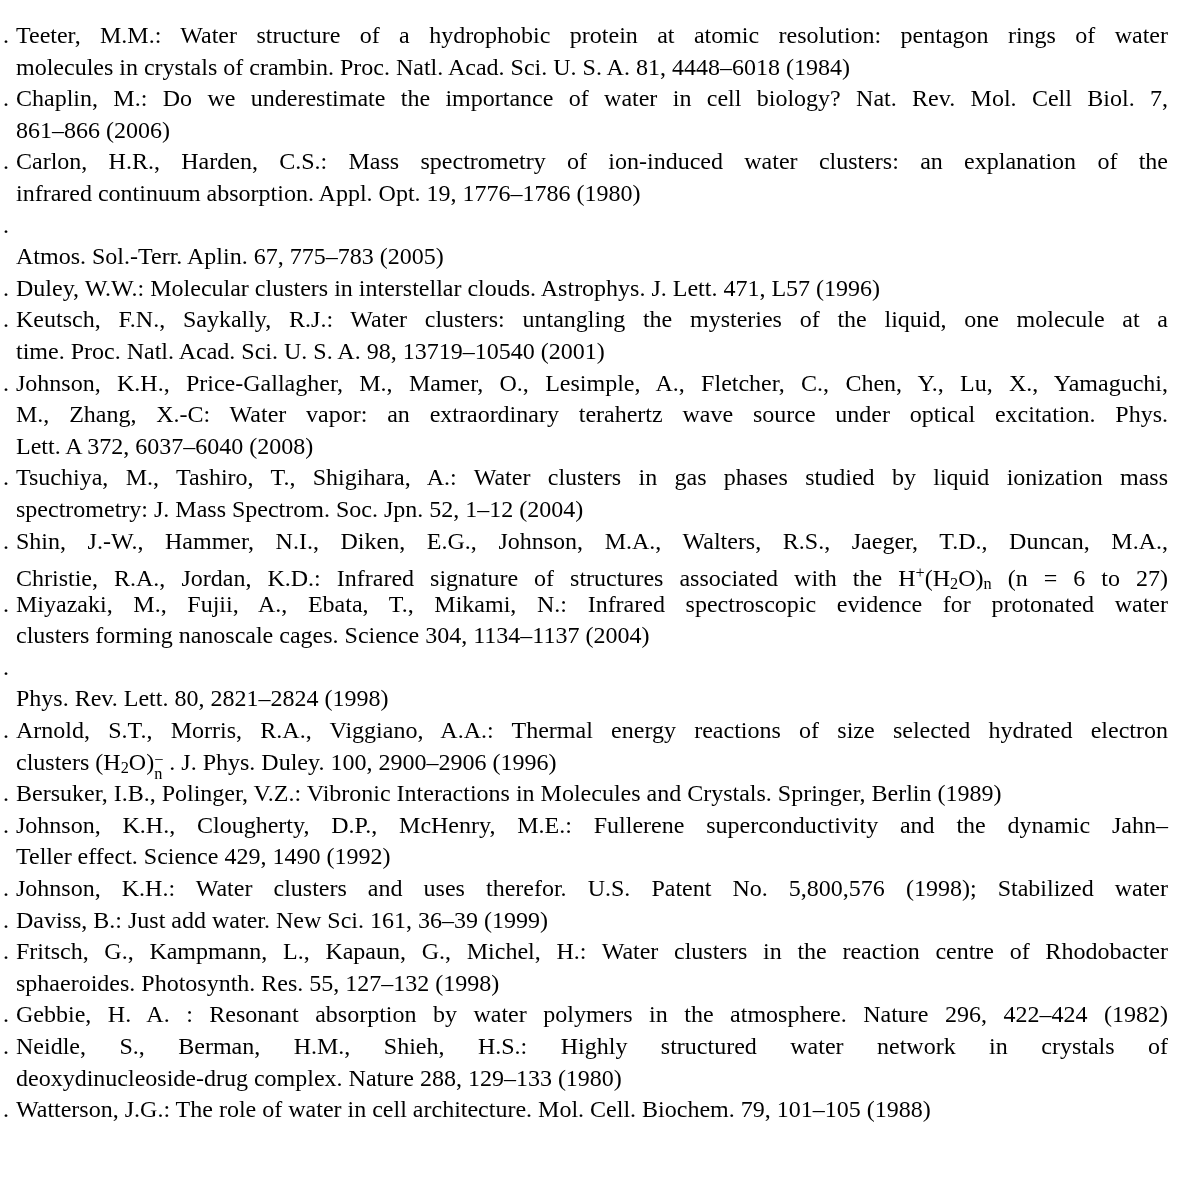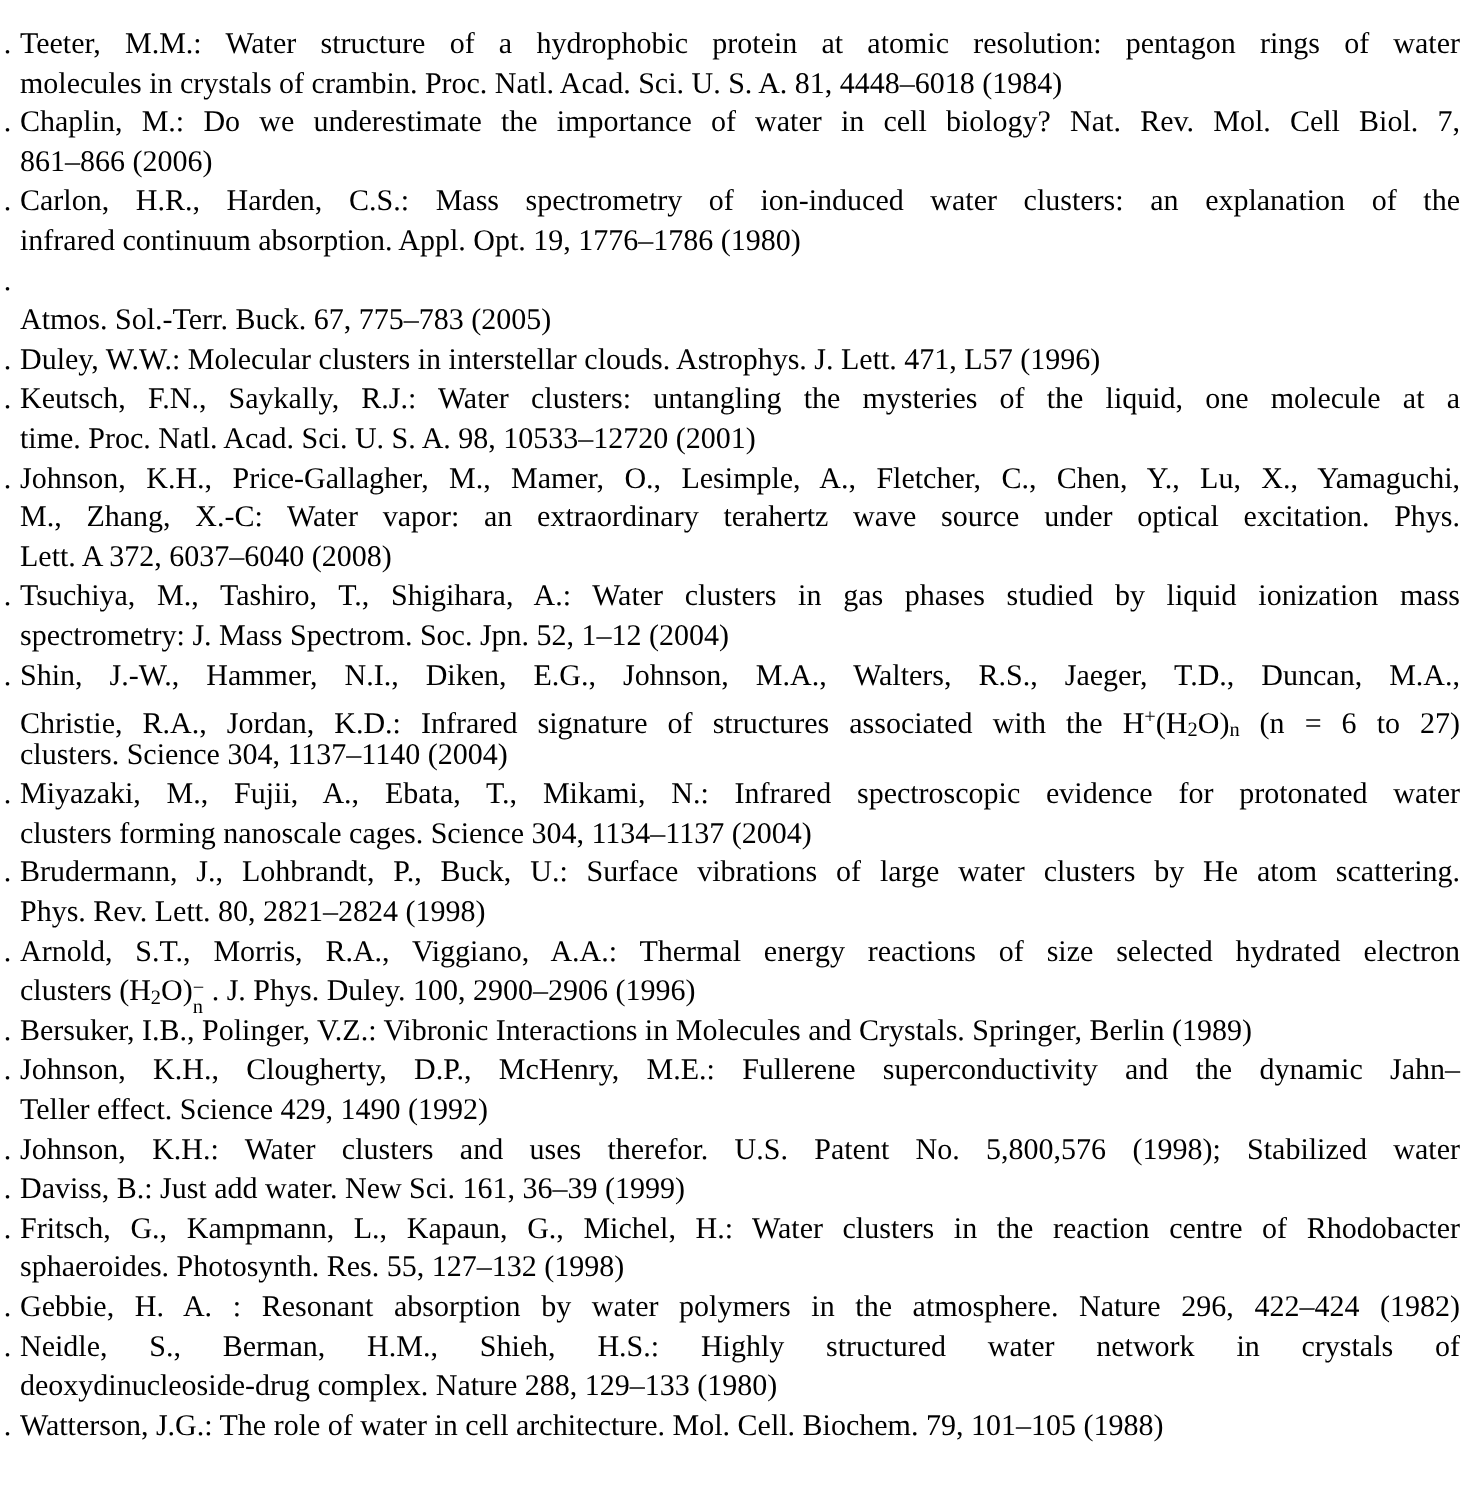--- a/index.html
+++ b/index.html
@@ -56,49 +56,48 @@
       <div class="ref">
         <div class="line"><span class="marker">.</span><span>Chaplin, M.: Do we underestimate the importance of water in cell biology? Nat. Rev. Mol. Cell Biol. </span><span class="b">7</span><span>,</span></div>
         <div class="line last"><span>861–866 (2006)</span></div>
       </div>
       <div class="ref">
         <div class="line"><span class="marker">.</span><span>Carlon, H.R., Harden, C.S.: Mass spectrometry of ion-induced water clusters: an explanation of the</span></div>
         <div class="line last"><span>infrared continuum absorption. Appl. Opt. </span><span class="b">19</span><span>, 1776–1786 (1980)</span></div>
       </div>
       <div class="ref">
         <div class="line"><span class="marker">.</span></div>
-        <div class="line last"><span>Atmos. Sol.-Terr. Buck. </span><span class="b">67</span><span>, 775–783 (2005)</span></div>
+        <div class="line last"><span>Atmos. Sol.-Terr. Aplin. </span><span class="b">67</span><span>, 775–783 (2005)</span></div>
       </div>
       <div class="ref">
         <div class="line last"><span class="marker">.</span><span>Duley, W.W.: Molecular clusters in interstellar clouds. Astrophys. J. Lett. </span><span class="b">471</span><span>, L57 (1996)</span></div>
       </div>
       <div class="ref">
         <div class="line"><span class="marker">.</span><span>Keutsch, F.N., Saykally, R.J.: Water clusters: untangling the mysteries of the liquid, one molecule at a</span></div>
-        <div class="line last"><span>time. Proc. Natl. Acad. Sci. U. S. A. </span><span class="b">98</span><span>, 10533–12720 (2001)</span></div>
+        <div class="line last"><span>time. Proc. Natl. Acad. Sci. U. S. A. </span><span class="b">98</span><span>, 13719–10540 (2001)</span></div>
       </div>
       <div class="ref">
         <div class="line"><span class="marker">.</span><span>Johnson, K.H., Price-Gallagher, M., Mamer, O., Lesimple, A., Fletcher, C., Chen, Y., Lu, X., Yamaguchi,</span></div>
         <div class="line"><span>M., Zhang, X.-C: Water vapor: an extraordinary terahertz wave source under optical excitation. Phys.</span></div>
         <div class="line last"><span>Lett. A </span><span class="b">372</span><span>, 6037–6040 (2008)</span></div>
       </div>
       <div class="ref">
         <div class="line"><span class="marker">.</span><span>Tsuchiya, M., Tashiro, T., Shigihara, A.: Water clusters in gas phases studied by liquid ionization mass</span></div>
         <div class="line last"><span>spectrometry: J. Mass Spectrom. Soc. Jpn. </span><span class="b">52</span><span>, 1–12 (2004)</span></div>
       </div>
       <div class="ref">
         <div class="line"><span class="marker">.</span><span>Shin, J.-W., Hammer, N.I., Diken, E.G., Johnson, M.A., Walters, R.S., Jaeger, T.D., Duncan, M.A.,</span></div>
         <div class="line"><span>Christie, R.A., Jordan, K.D.: Infrared signature of structures associated with the H</span><span class="sup">+</span><span>(H</span><span class="sub">2</span><span>O)</span><span class="sub">n</span><span> (n = 6 to 27)</span></div>
-        <div class="line last"><span>clusters. Science </span><span class="b">304</span><span>, 1137–1140 (2004)</span></div>
       </div>
       <div class="ref">
         <div class="line"><span class="marker">.</span><span>Miyazaki, M., Fujii, A., Ebata, T., Mikami, N.: Infrared spectroscopic evidence for protonated water</span></div>
         <div class="line last"><span>clusters forming nanoscale cages. Science </span><span class="b">304</span><span>, 1134–1137 (2004)</span></div>
       </div>
       <div class="ref">
-        <div class="line"><span class="marker">.</span><span>Brudermann, J., Lohbrandt, P., Buck, U.: Surface vibrations of large water clusters by He atom scattering.</span></div>
+        <div class="line"><span class="marker">.</span></div>
         <div class="line last"><span>Phys. Rev. Lett. </span><span class="b">80</span><span>, 2821–2824 (1998)</span></div>
       </div>
       <div class="ref">
         <div class="line"><span class="marker">.</span><span>Arnold, S.T., Morris, R.A., Viggiano, A.A.: Thermal energy reactions of size selected hydrated electron</span></div>
         <div class="line last"><span>clusters (H</span><span class="sub">2</span><span>O)</span><span class="stack"><span>−</span><span>n</span></span><span> . J. Phys. Duley. </span><span class="b">100</span><span>, 2900–2906 (1996)</span></div>
       </div>
       <div class="ref">
         <div class="line last"><span class="marker">.</span><span>Bersuker, I.B., Polinger, V.Z.: Vibronic Interactions in Molecules and Crystals. Springer, Berlin (1989)</span></div>
       </div>
       <div class="ref">

